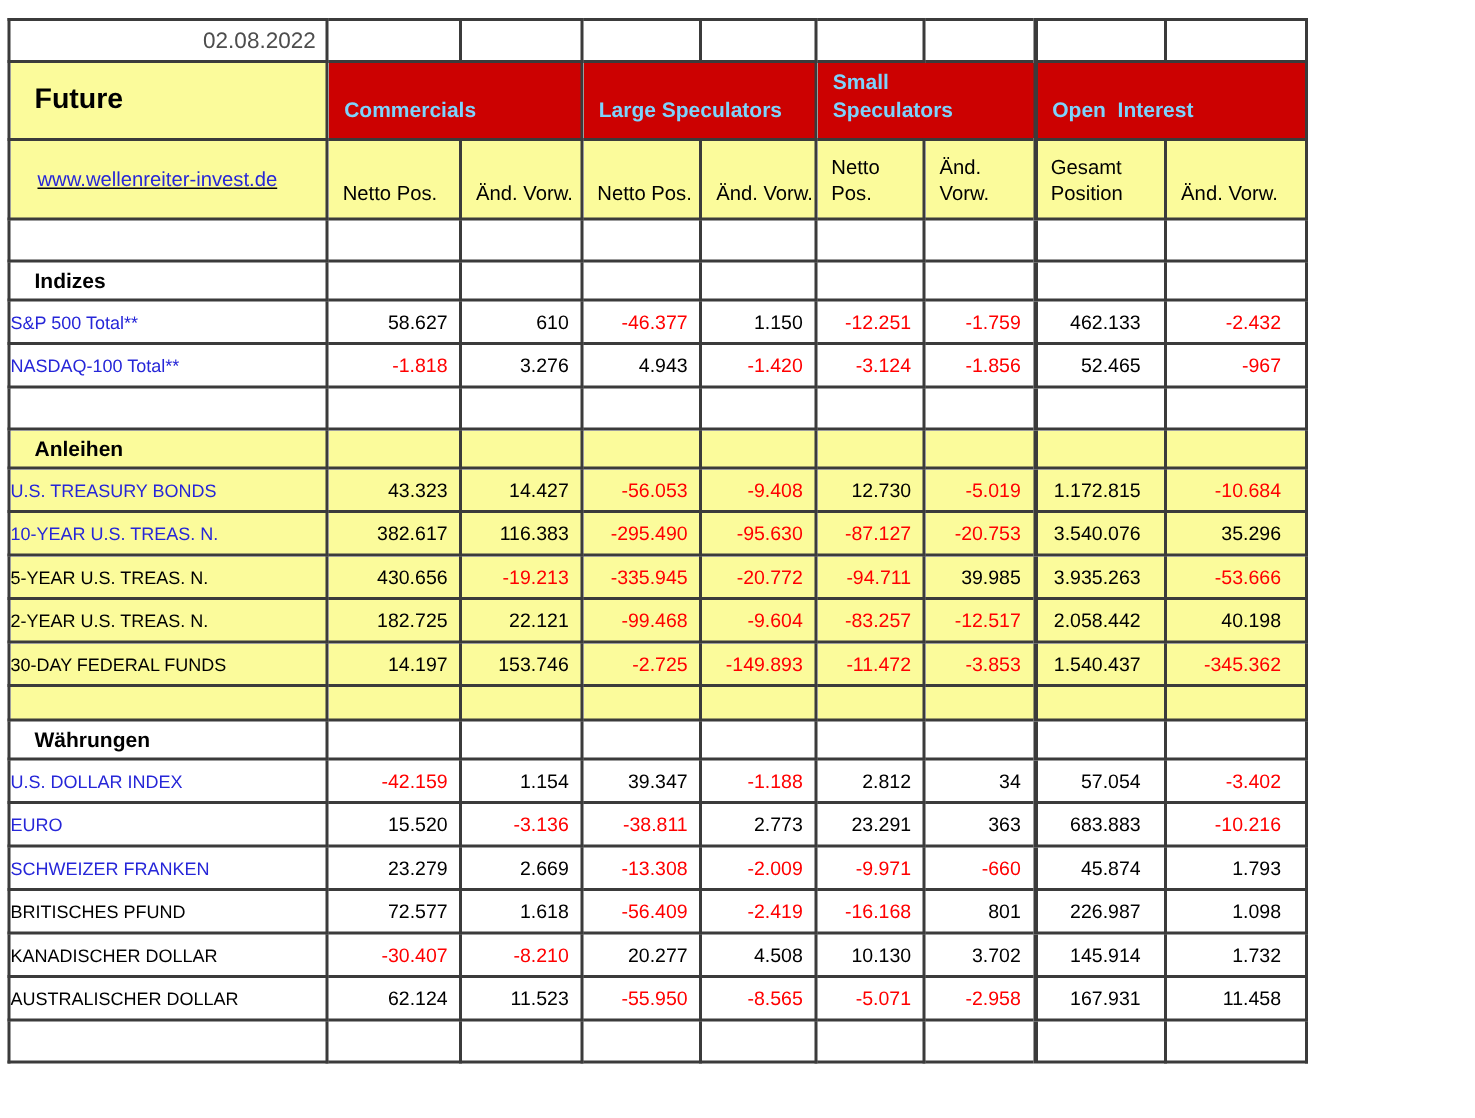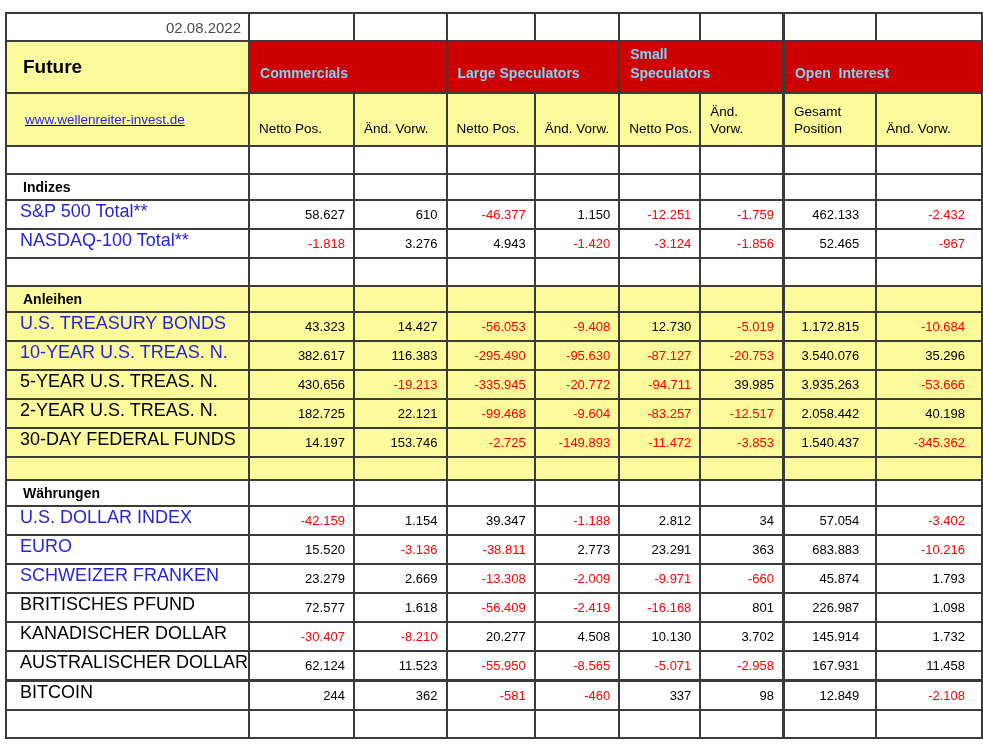--- a/index.html
+++ b/index.html
@@ -1,17 +1,17 @@
 <!DOCTYPE html>
 <html style="--red: #CC0101; --yellow: #FBFB9B; --blue: #2626D8; --neg: #FF0000; --border: #3b3b3b;"><head>
 <meta charset="utf-8">
 <style>
   html,body{margin:0;padding:0;background:#ffffff;}
   .page{
-    width:983px;height:745px;overflow:hidden;position:relative;
+    width:872px;height:745px;overflow:hidden;position:relative;
     font-family:"Liberation Sans","DejaVu Sans",sans-serif;background:#fff;
   }
   table.cot{
     border-collapse:collapse;table-layout:fixed;
     margin:12px 0 0 5px;
   }
   td{
     border:2px solid var(--border,#3b3b3b);
     overflow:hidden;white-space:nowrap;
     font-size:13px;color:#000;background:#fff;
@@ -39,21 +39,21 @@
   }
   td.c-site{background:var(--yellow);vertical-align:middle;padding-left:18px;text-decoration:underline;}
   td.c-site span{color:var(--blue);font-size:13.5px;}
   td.sub{
     background:var(--yellow);font-size:13.5px;vertical-align:bottom;
     padding:0 0 7px 9px;white-space:pre-wrap;line-height:1.3;
   }
 
   
   td.section-label{font-weight:bold;font-size:14px;padding-left:16px;vertical-align:middle;}
-  td.row-label{font-size:18px;padding-left:13px;vertical-align:bottom;padding-bottom:6px;}
+  td.row-label{font-size:12px;vertical-align:bottom;padding-bottom:6px;}
   td.row-label.link{color:var(--blue);cursor:pointer;}
   td.num{text-align:right;vertical-align:bottom;padding:0 8px 6px 0;}
   td.num.far{padding-right:16px;}
   td.num.neg{color:var(--neg);}
   tr.bg-yellow td{background:var(--yellow);}
   td.thick-left{border-left-width:3px;}
   tr.thick-top td{border-top-width:3px;}
 </style>
 </head>
 <body>
@@ -310,31 +310,20 @@
           <td class="row-label">AUSTRALISCHER DOLLAR</td>
           <td class="num">62.124</td>
           <td class="num">11.523</td>
           <td class="num neg">-55.950</td>
           <td class="num neg">-8.565</td>
           <td class="num neg">-5.071</td>
           <td class="num neg">-2.958</td>
           <td class="num far thick-left">167.931</td>
           <td class="num far">11.458</td>
         </tr>
-        <tr class="r-data bg-white thick-top">
-          <td class="row-label">BITCOIN</td>
-          <td class="num">244</td>
-          <td class="num">362</td>
-          <td class="num neg">-581</td>
-          <td class="num neg">-460</td>
-          <td class="num">337</td>
-          <td class="num">98</td>
-          <td class="num far thick-left">12.849</td>
-          <td class="num far neg">-2.108</td>
-        </tr>
         <tr class="r-spacer bg-white">
           <td></td>
           <td class="num"></td>
           <td class="num"></td>
           <td class="num"></td>
           <td class="num"></td>
           <td class="num"></td>
           <td class="num"></td>
           <td class="num far thick-left"></td>
           <td class="num far"></td>

